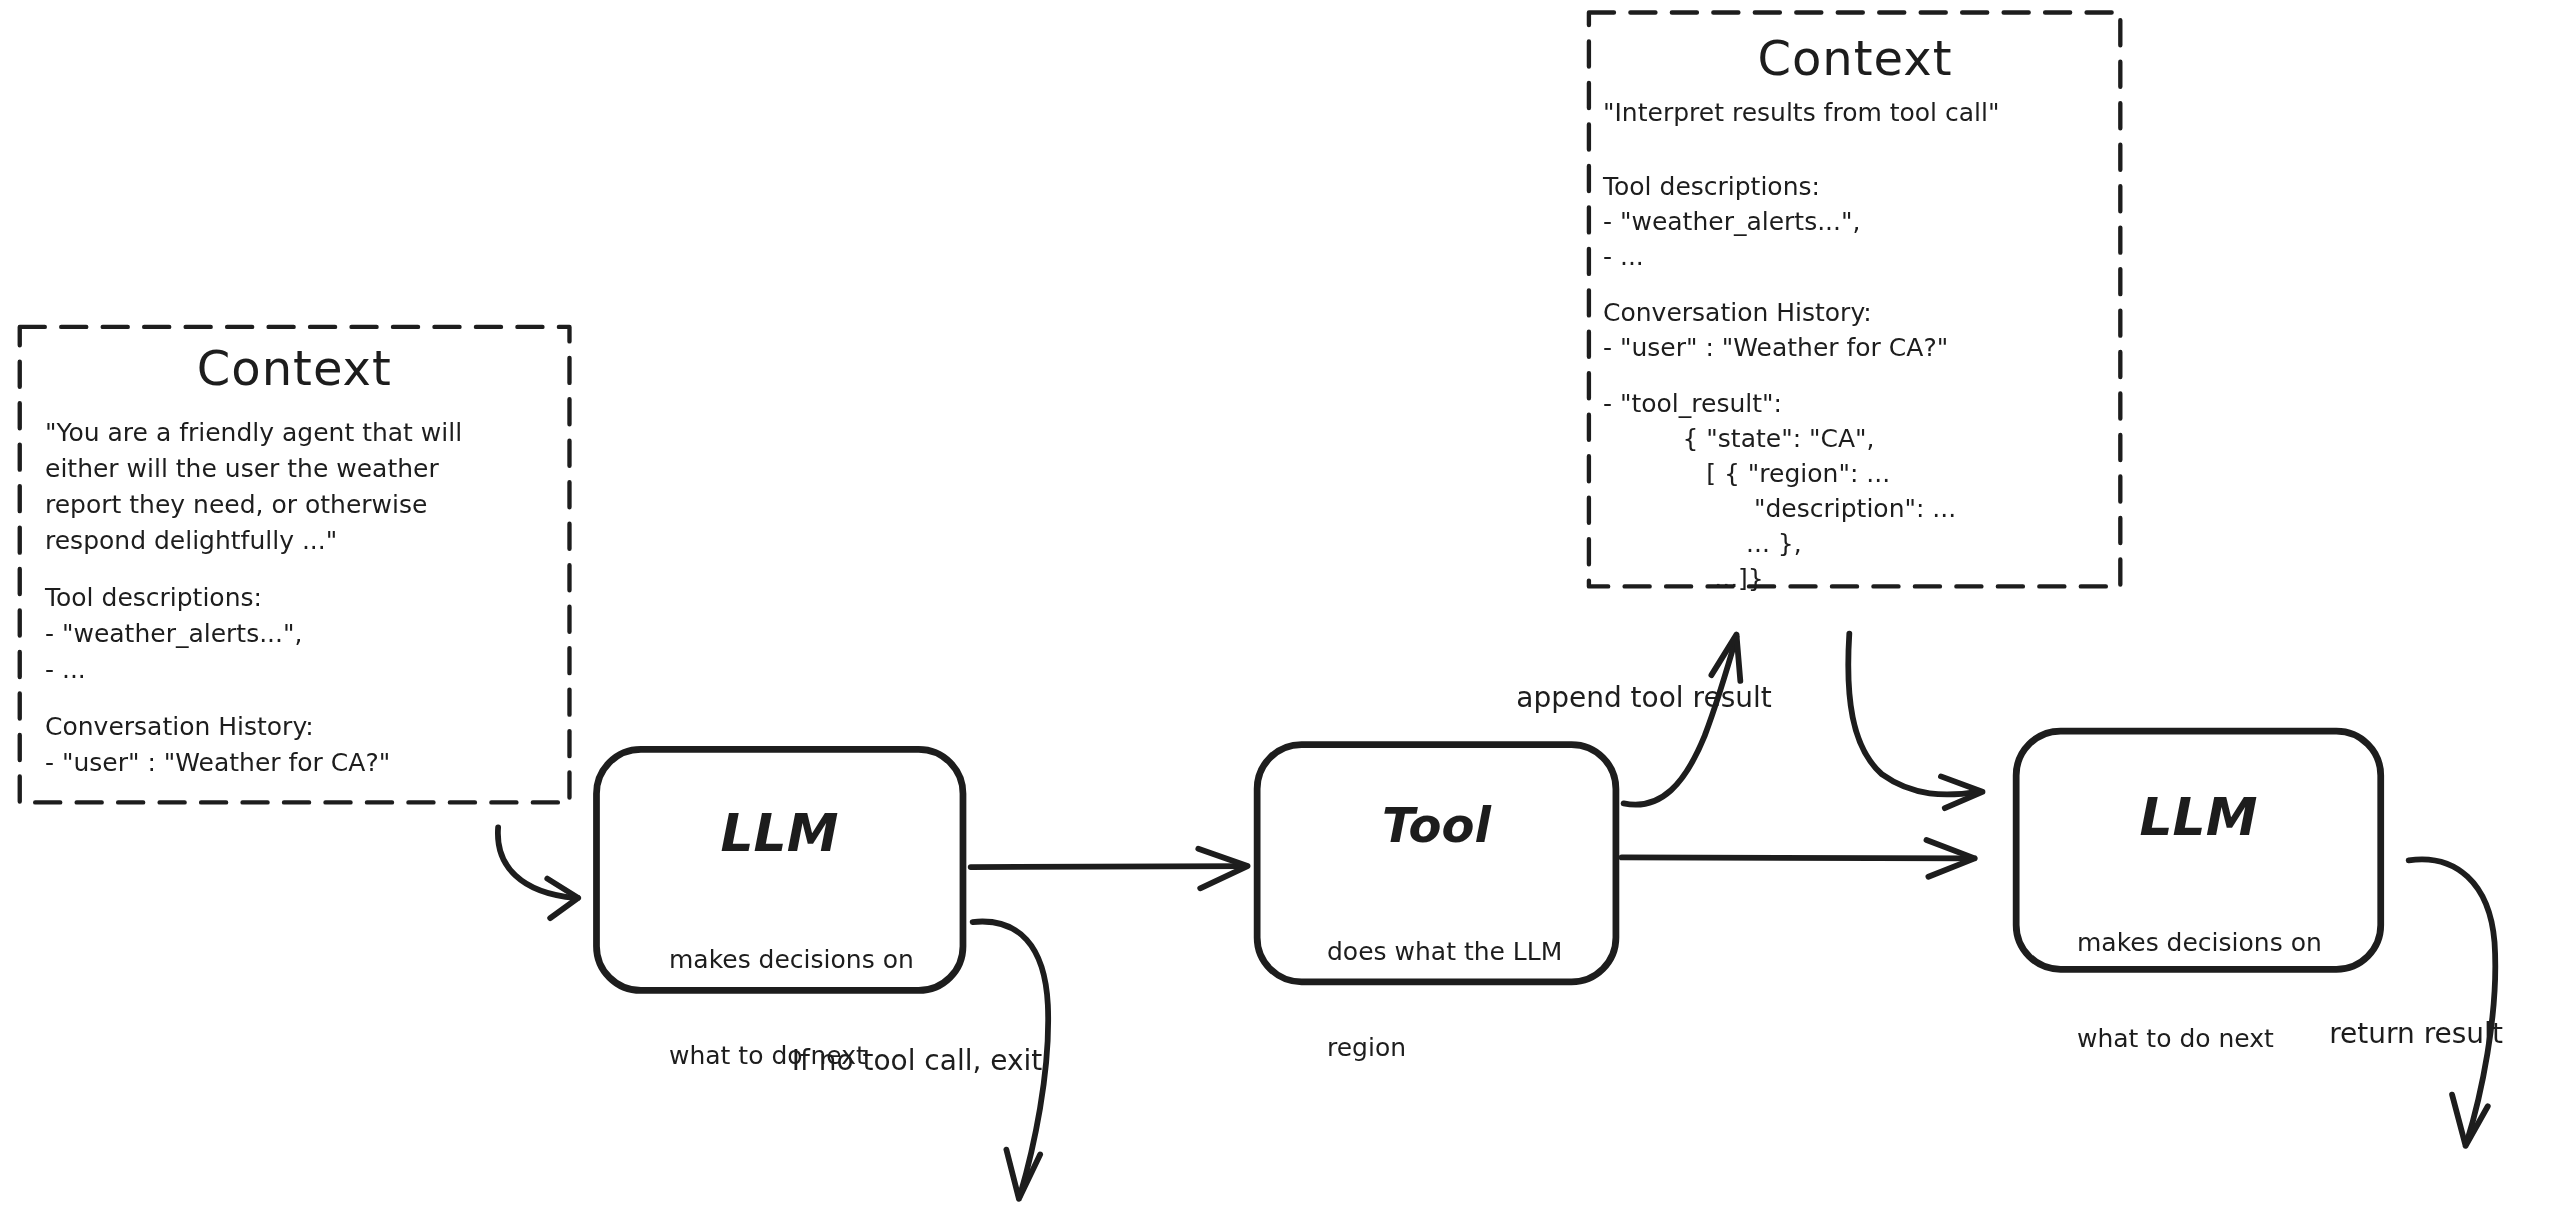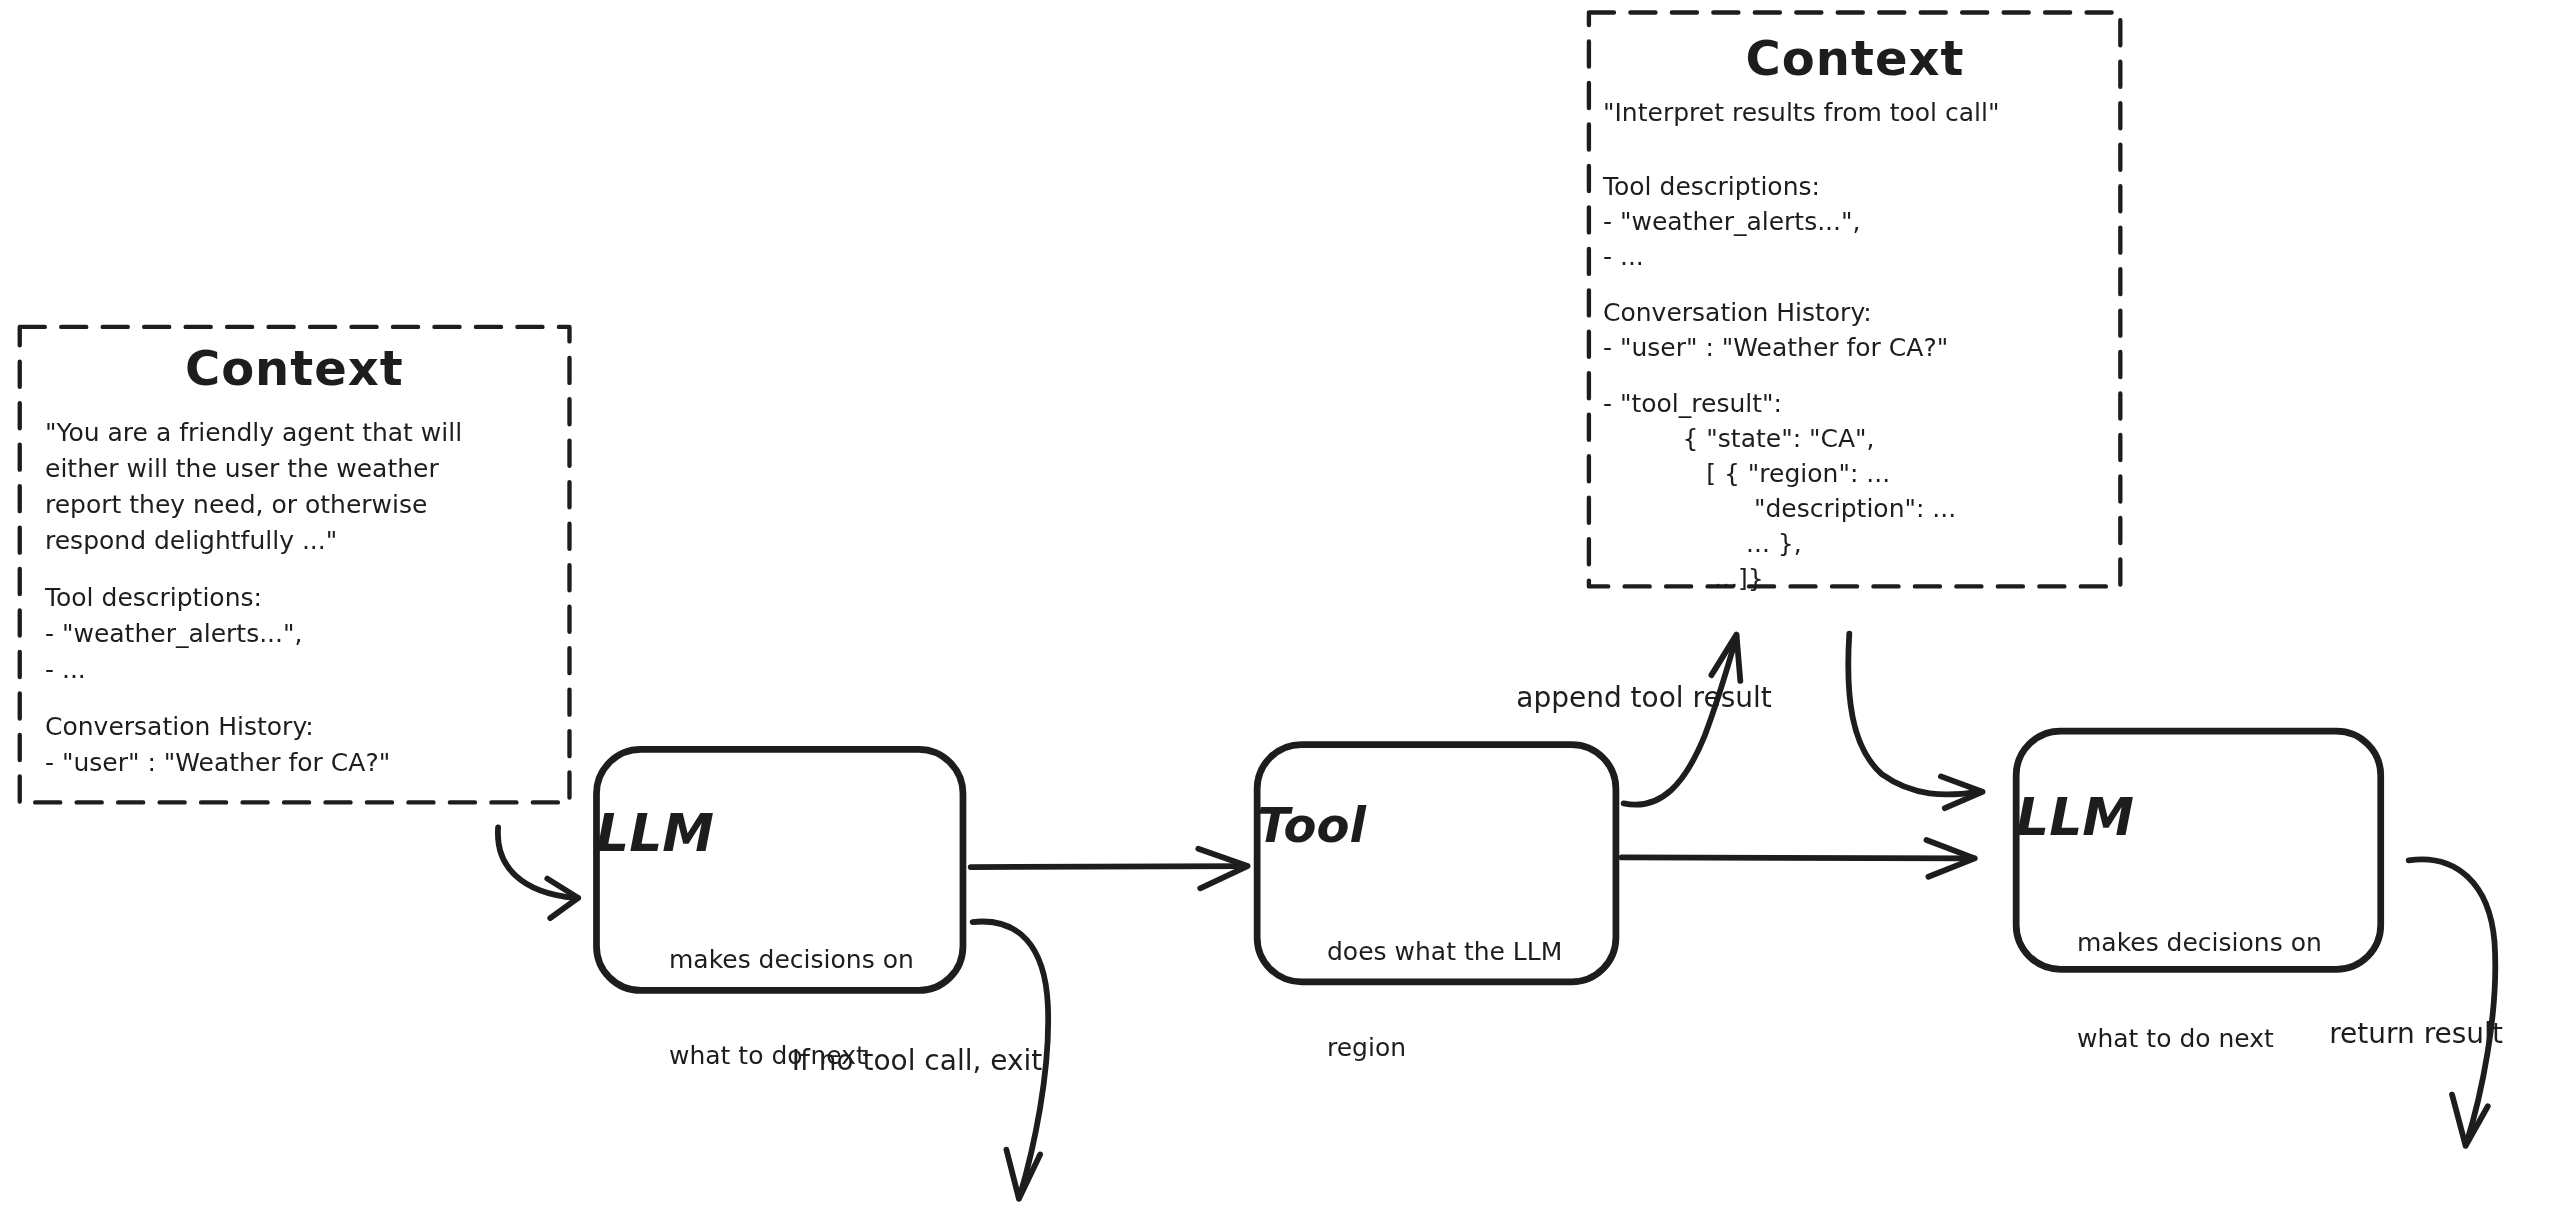--- a/index.html
+++ b/index.html
@@ -20,40 +20,40 @@
     position: absolute;
     left: 0;
     top: 0;
   }
 
   
   .ctx-title {
     position: absolute;
     text-align: center;
     font-size: 48px;
-    font-weight: 700;
+    font-weight: 400;
     letter-spacing: 1px;
     white-space: nowrap;
   }
   .ctx-body {
     position: absolute;
   }
   .ctx-line {
     white-space: pre;
     font-size: 25px;
   }
   #ctx-left-body .ctx-line  { line-height: 36px; }
   #ctx-right-body .ctx-line { line-height: 35px; }
   .sec     { margin-top: 21px; }
   .sec-big { margin-top: 39px; }
 
   
   .node-title {
     position: absolute;
-    text-align: left;
+    text-align: center;
     font-weight: 700;
     white-space: nowrap;
   }
   .node-title.llm {
     font-size: 52px;
     font-style: italic;
   }
   .node-title.tool {
     font-size: 48px;
   }

